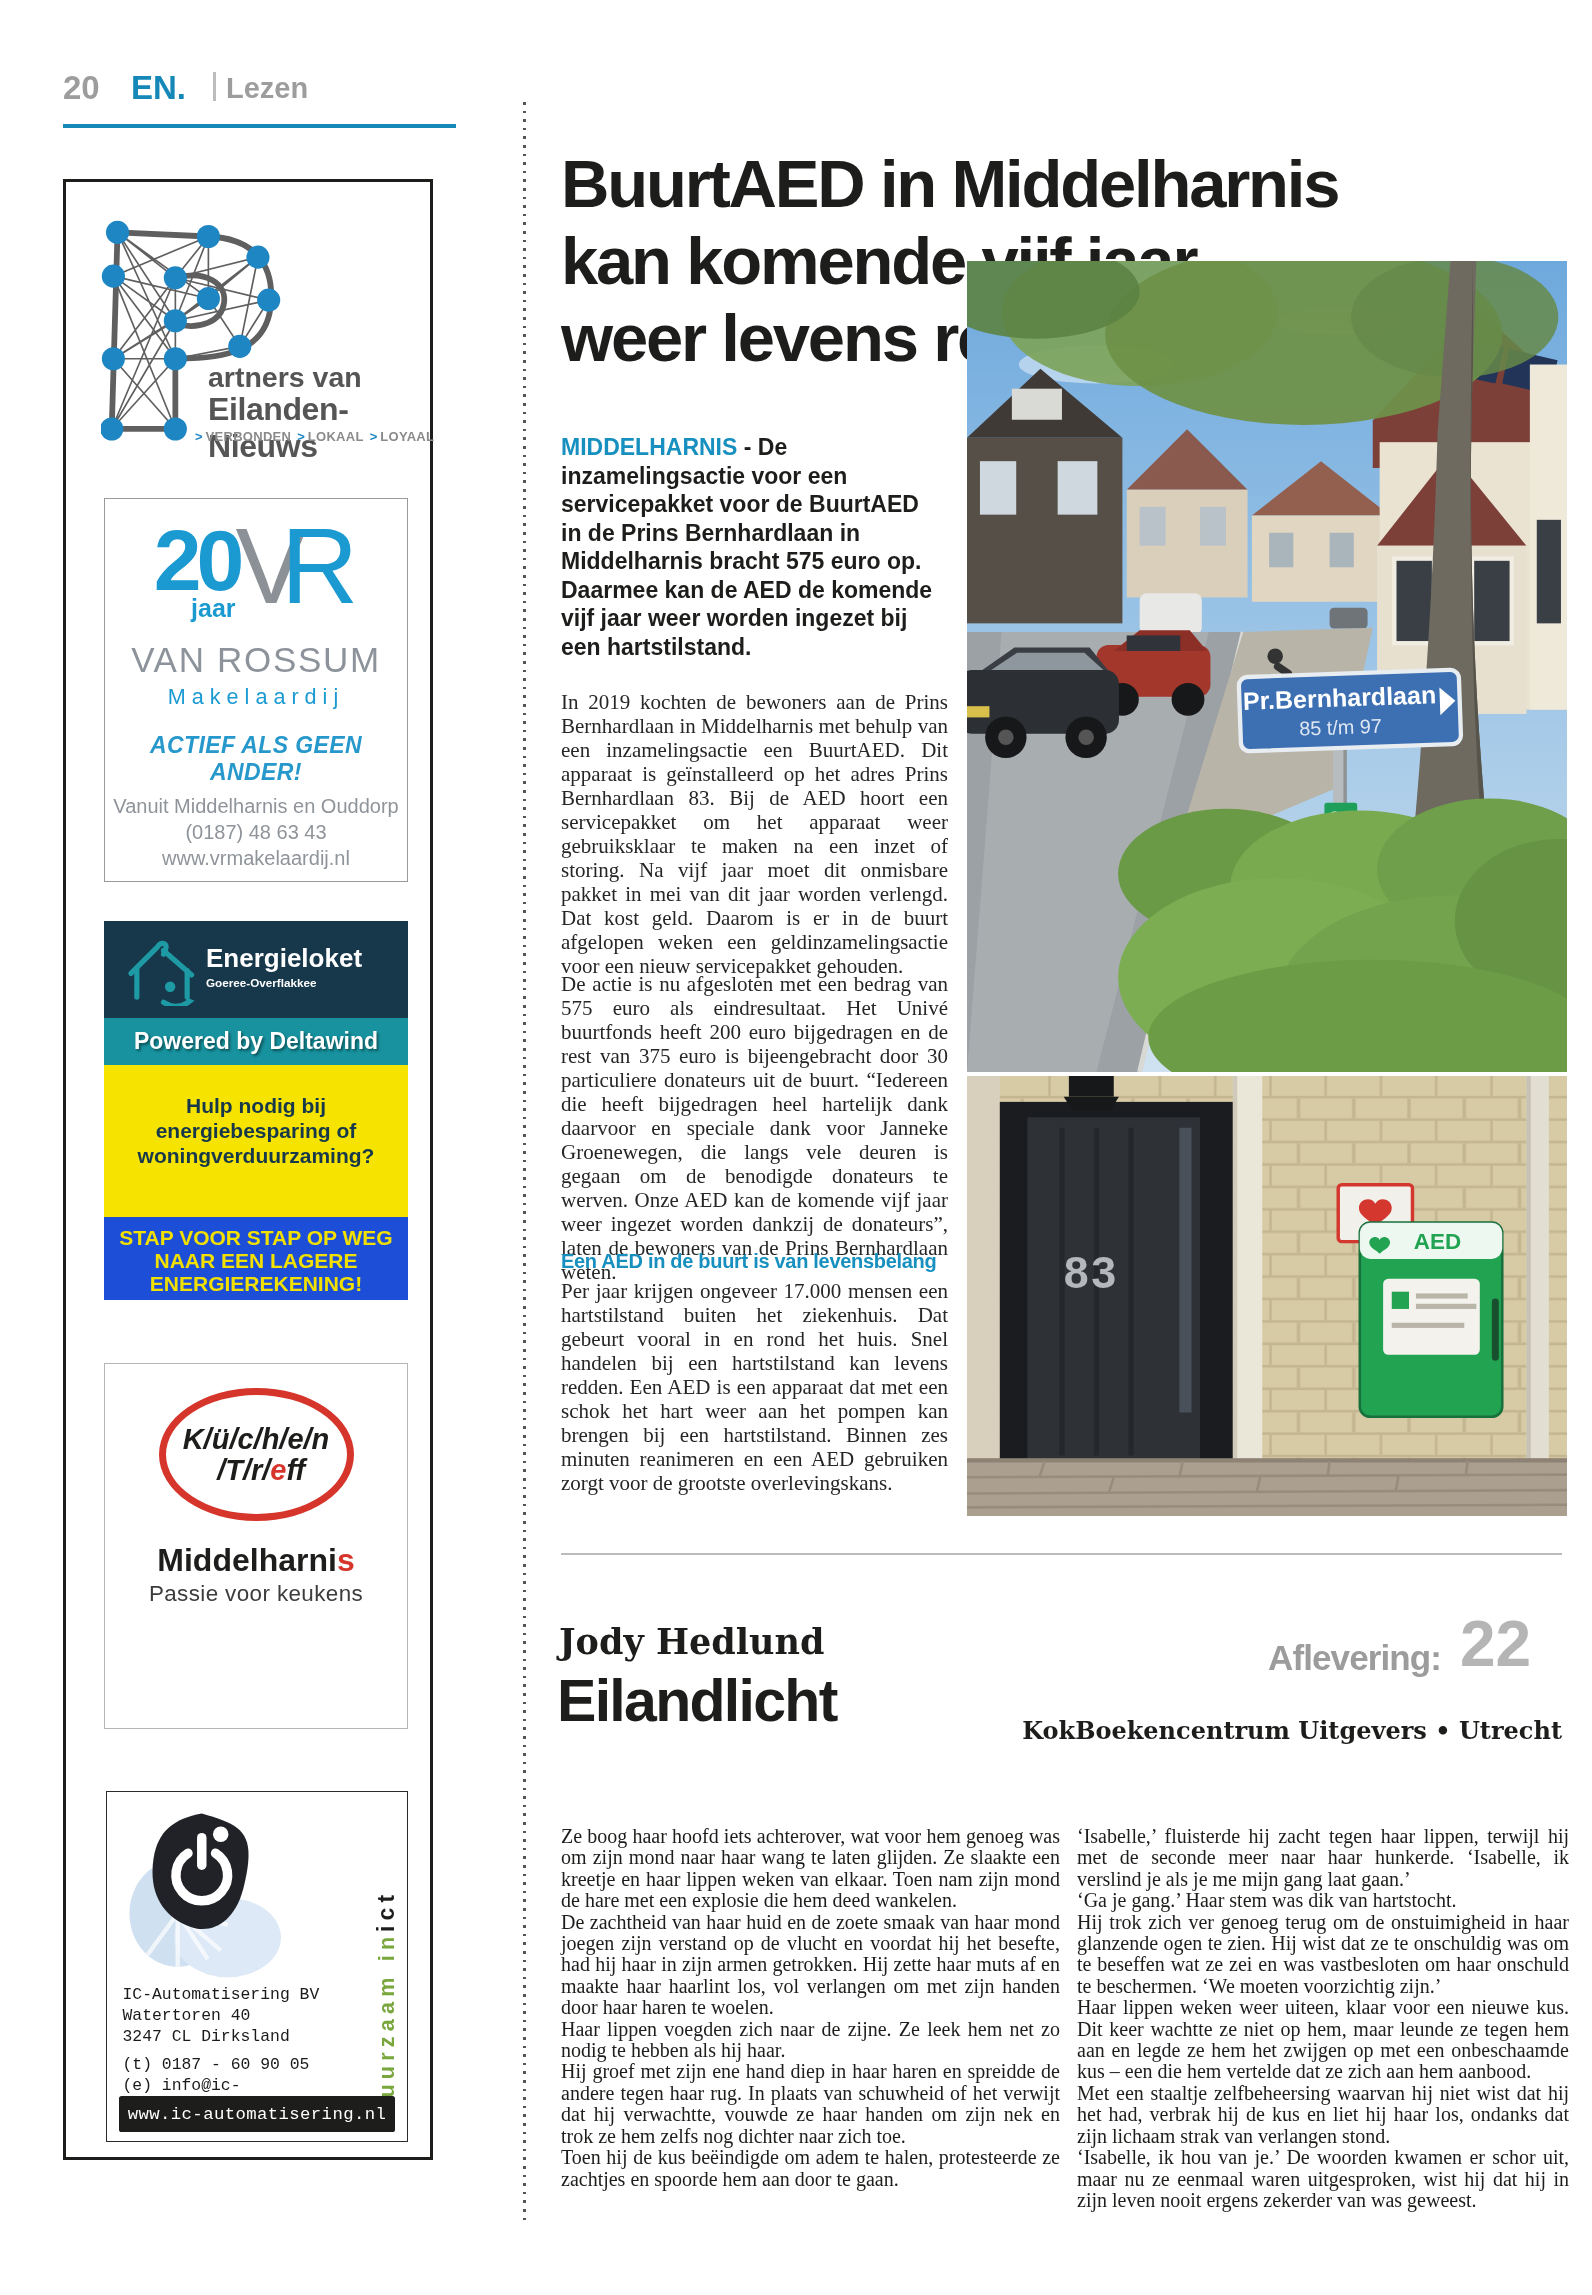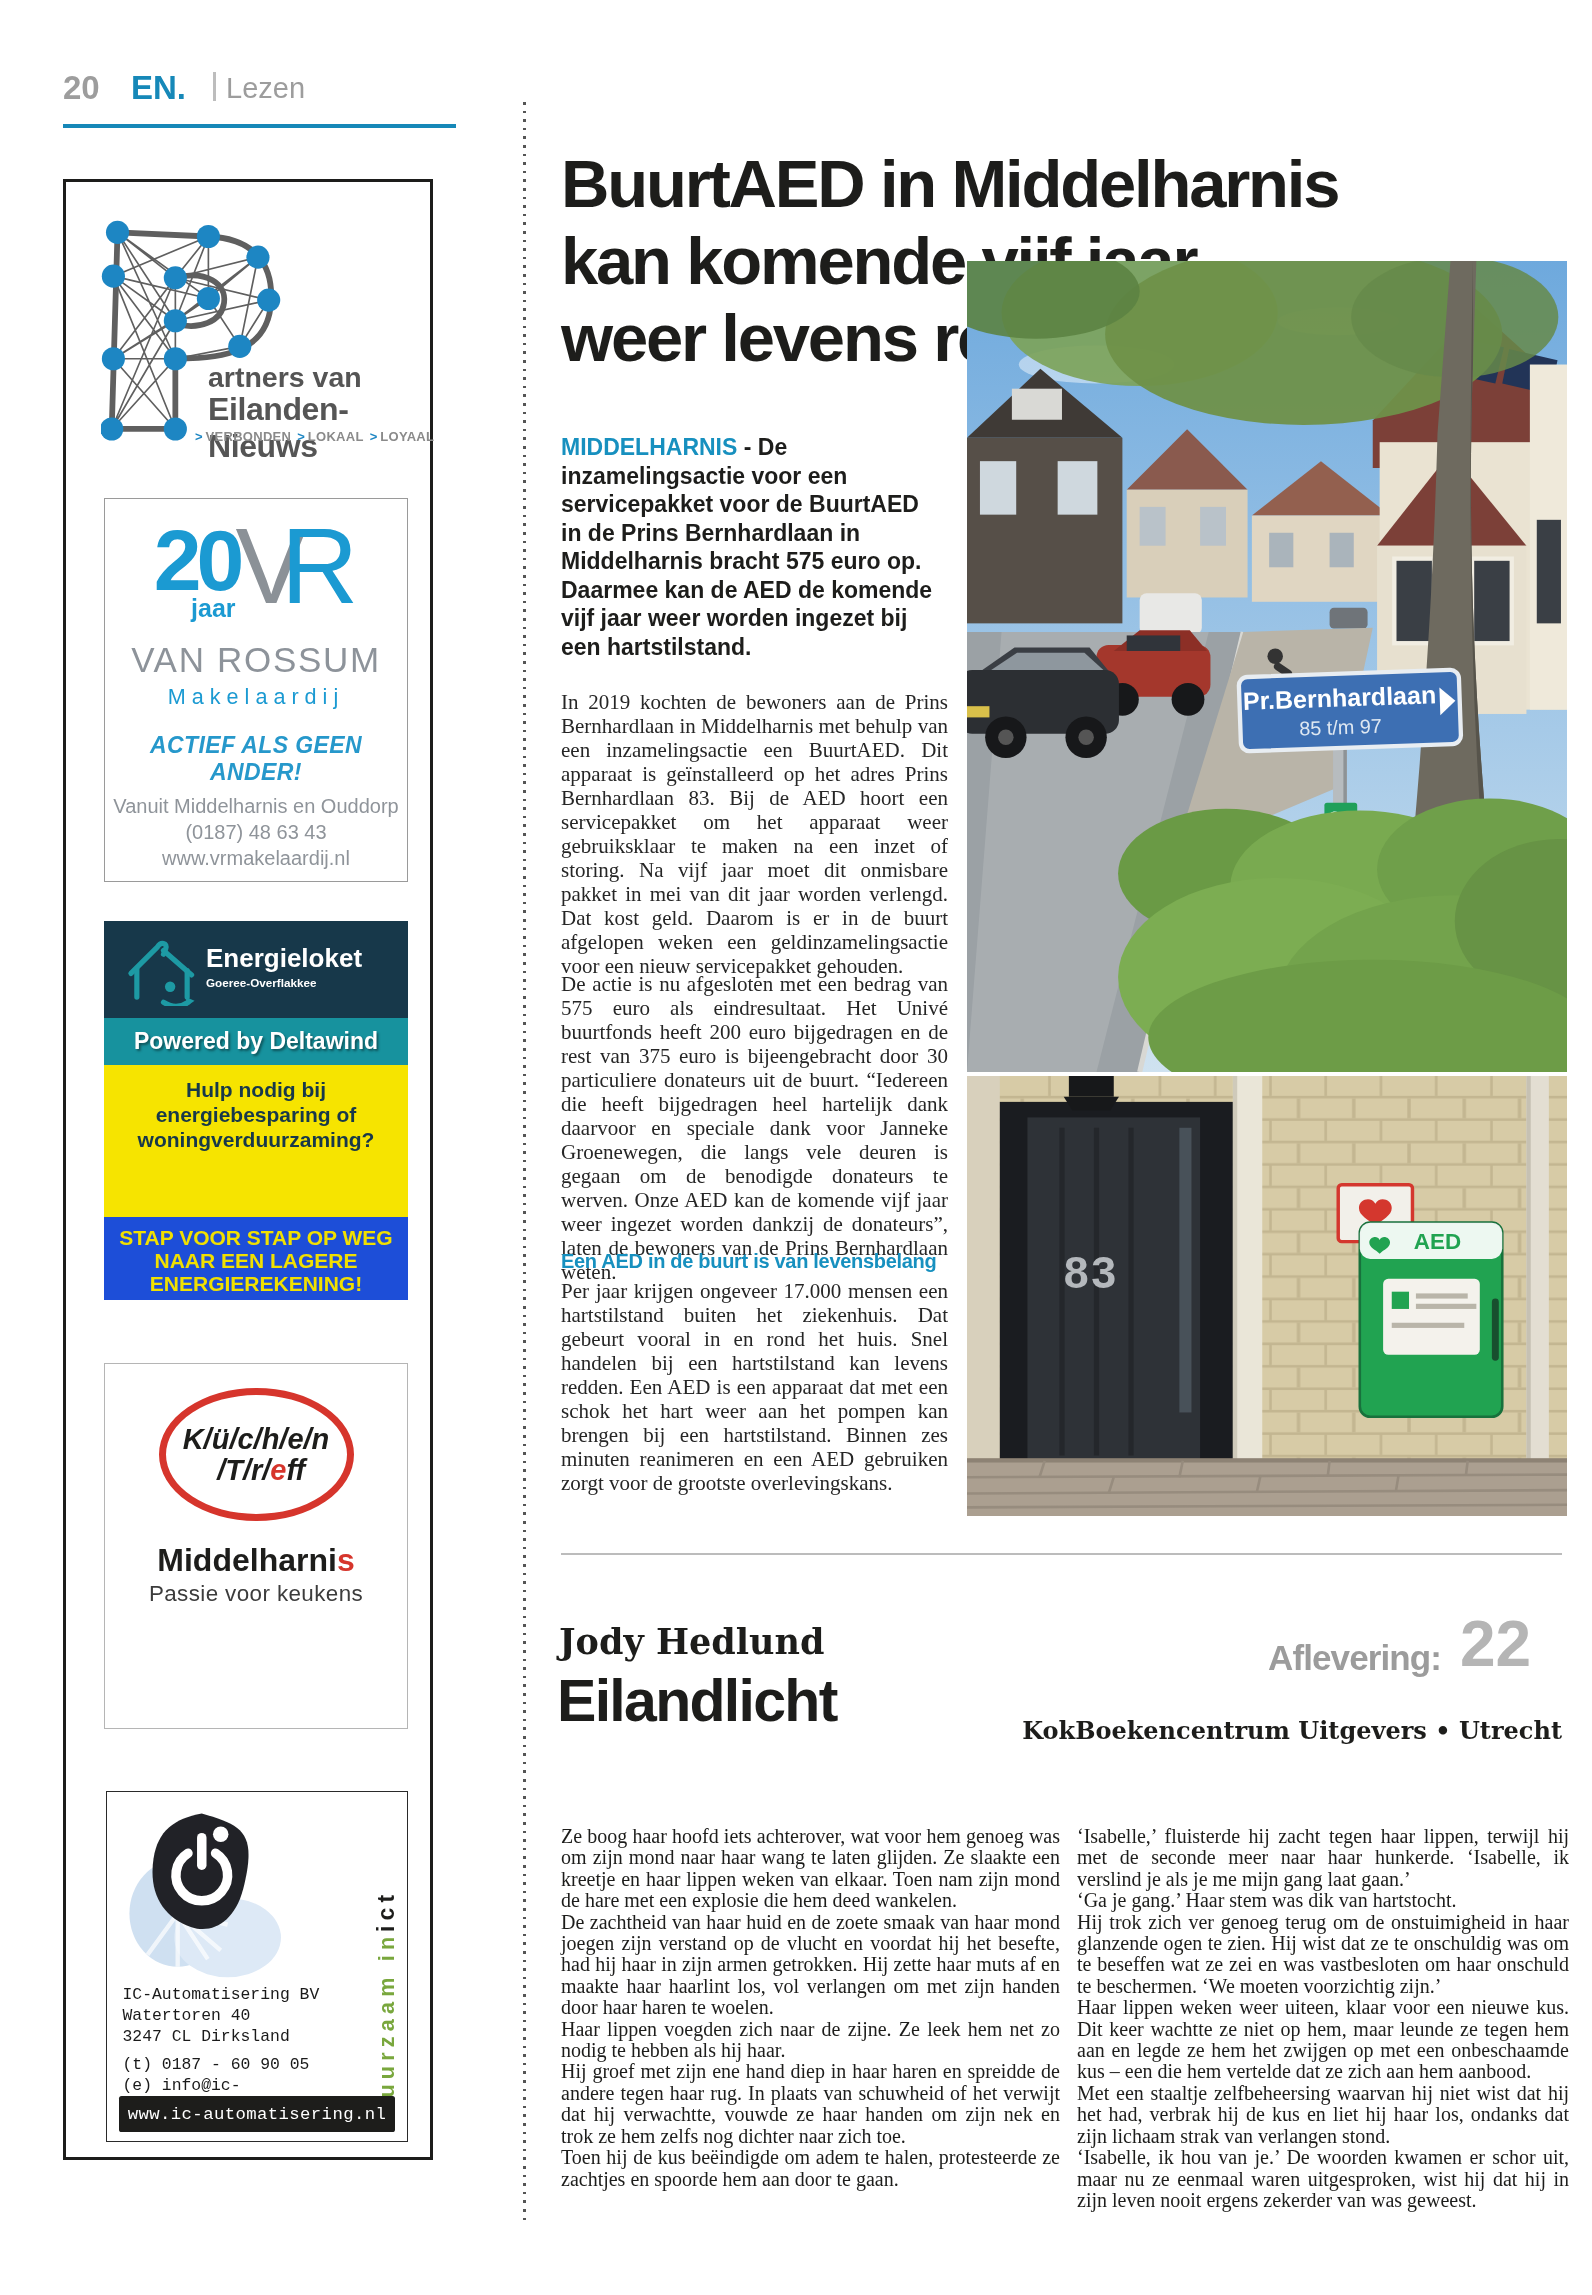--- a/index.html
+++ b/index.html
@@ -6,21 +6,21 @@
   html,body { background:#9a9a9a; }
   body { font-family:"Liberation Sans", sans-serif; }
   .page { position:relative; width:1592px; height:2295px; background:#ffffff; overflow:hidden; margin:0 auto; }
   .abs { position:absolute; }
   .pre { white-space:pre-line; }
 
   
   .hdr-num   { left:63px;  top:69px; font-size:33px; font-weight:700; color:#9d9d9d; }
   .hdr-brand { left:131px; top:69px; font-size:33px; font-weight:700; color:#1688b8; }
   .hdr-bar   { left:213px; top:72px; width:2.6px; height:29px; background:#bdbdbd; }
-  .hdr-sec   { left:226px; top:72px; font-size:29px; font-weight:400; color:#9d9d9d; }
+  .hdr-sec   { left:226px; top:72px; font-size:29px; font-weight:700; color:#9d9d9d; }
   .hdr-rule  { left:63px;  top:124px; width:393px; height:3.5px; background:#1688b8; }
 
   
   .sidebar { position:absolute; left:63px; top:179px; width:370px; height:1981px; border:3.5px solid #1d1d1b; background:#fff; }
   .pn-logo { position:absolute; left:35px; top:35px; width:190px; height:229px; }
   .pn-l1 { position:absolute; left:142px; top:179px; font-size:28.5px; font-weight:700; color:#555; }
   .pn-l2 { position:absolute; left:142px; top:209px; font-size:32px; font-weight:700; color:#555; letter-spacing:-0.4px; }
   .pn-tagline { position:absolute; left:129px; top:247px; font-size:13px; font-weight:700; letter-spacing:0.3px; }
   .tag-arrow { color:#1d86c3; margin-right:2.6px; }
   .tag-word  { color:#8a8a8a; margin-right:6px; }
@@ -40,21 +40,21 @@
   .vr-lines { margin-top:7px; }
 
   .el-ad { left:38px; top:739px; width:304px; height:378px; }
   .el-header { height:97px; background:#17384a; position:relative; }
   .el-house { position:absolute; left:21px; top:11.2px; width:74px; height:74px; }
   .el-titlewrap { position:absolute; left:102px; top:22.4px; color:#fff; }
   .el-title { font-size:26px; font-weight:700; }
   .el-region { font-size:11.7px; font-weight:700; margin-top:1.7px; }
   .el-band { height:47px; background:#17929e; display:flex; align-items:center; justify-content:center; }
   .el-powered { font-size:23px; font-weight:700; color:#fff; text-shadow:1.7px 1.7px 2.6px rgba(0,0,0,0.45); }
-  .el-yellow { height:152px; background:#f6e400; text-align:center; padding-top:12px; }
+  .el-yellow { height:152px; background:#f6e400; text-align:center; padding-top:28px; }
   .el-question { font-size:21px; font-weight:700; color:#17384a; line-height:25px; }
   .el-cta { font-size:21px; font-weight:700; color:#17929e; line-height:25px; margin-top:10.4px; }
   .el-footer { height:83px; background:#1d4ed8; text-align:center; padding-top:8.6px; }
   .el-slogan { font-size:21px; font-weight:700; color:#f1e000; line-height:23px; }
 
   .kt-ad { left:38px; top:1181px; width:304px; height:366px; border:0.9px solid #b5b5b5; text-align:center; }
   .kt-ellipse { width:195px; height:133px; border:7.8px solid #d6352c; border-radius:50%;
                 margin:24px auto 0; display:flex; flex-direction:column; justify-content:center; align-items:center;
                 font-style:italic; font-weight:700; color:#1d1d1b; line-height:1.05; }
   .kt-line1 { font-size:29px; }

